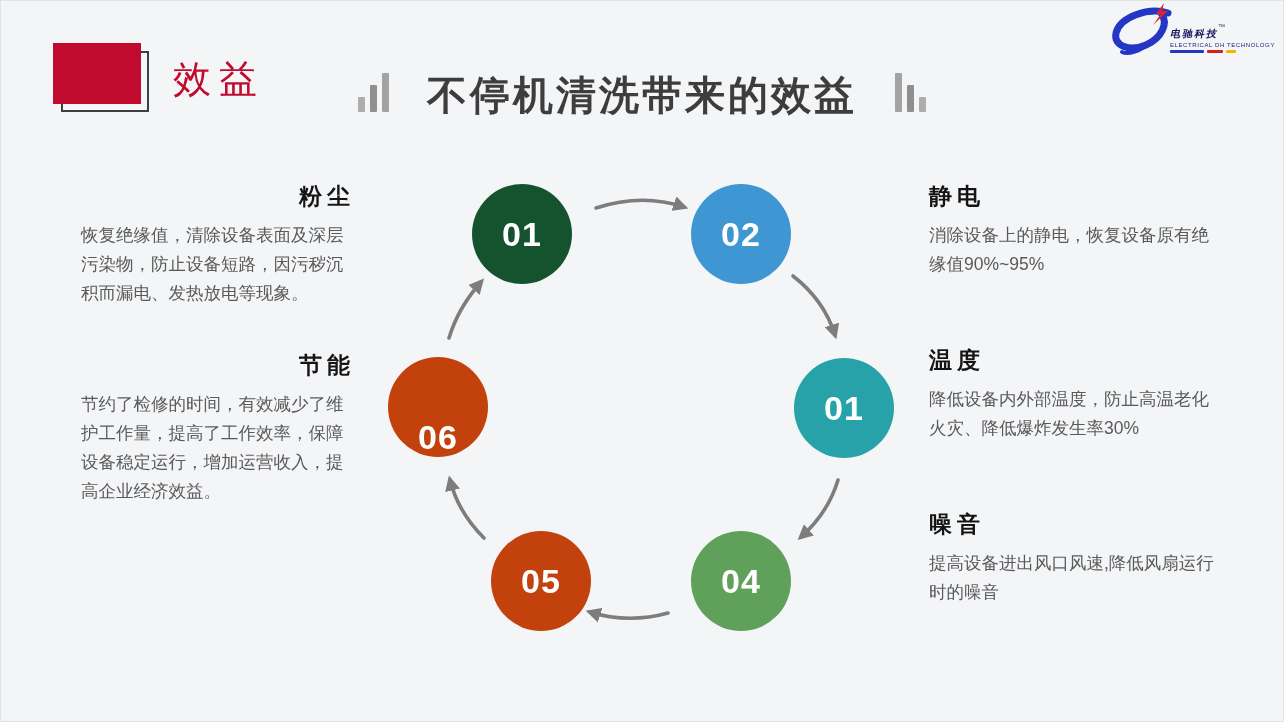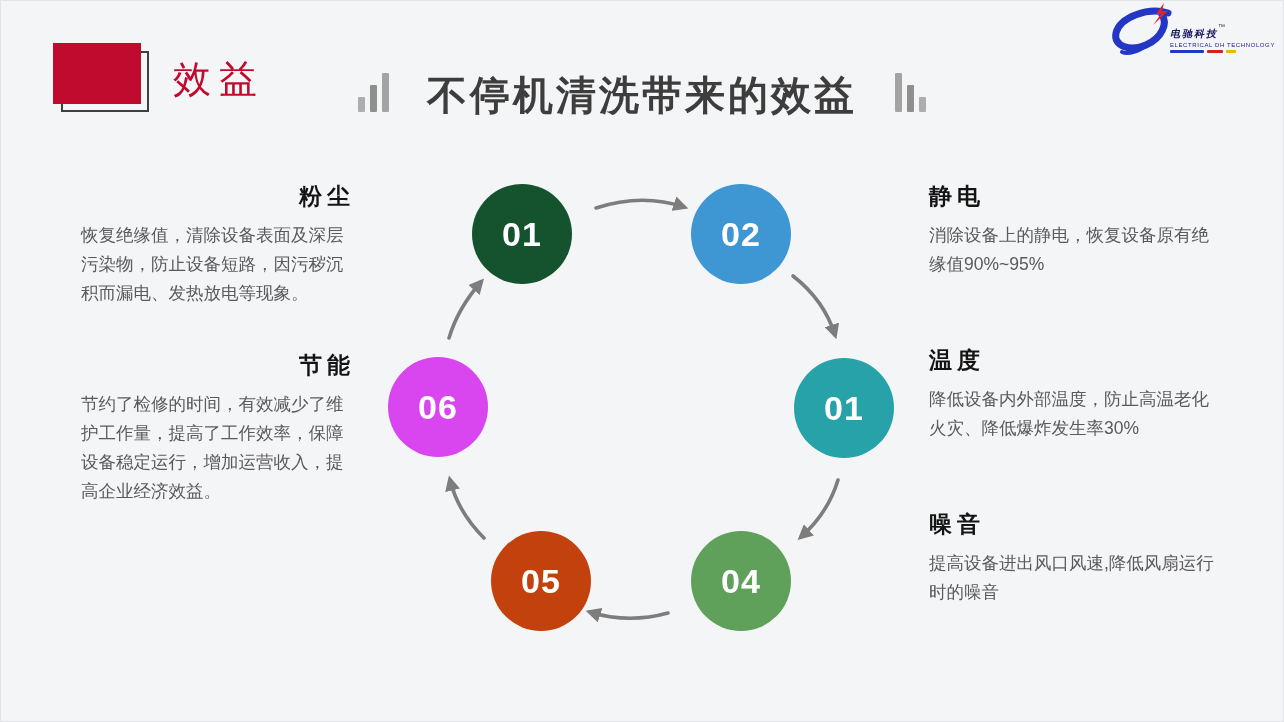--- a/index.html
+++ b/index.html
@@ -146,21 +146,21 @@
     </div>
   <div class="circle" style="left: 793px; top: 357px; background: rgb(39, 162, 168);">
       <span>01</span>
     </div>
   <div class="circle" style="left: 690px; top: 530px; background: rgb(95, 160, 90);">
       <span>04</span>
     </div>
   <div class="circle" style="left: 490px; top: 530px; background: #c2410c;">
       <span>05</span>
     </div>
-  <div class="circle" style="left: 387px; top: 356px; background: #d946ef;">
+  <div class="circle" style="left: 387px; top: 356px; background: #c2410c; align-items: flex-end;">
       <span>06</span>
     </div>
 
   <div class="block block-left" style="top:349px">
     <div class="block-title">节能</div>
     <div class="block-desc">节约了检修的时间，有效减少了维护工作量，提高了工作效率，保障设备稳定运行，增加运营收入，提高企业经济效益。</div>
   </div>
   <div class="block block-left" style="top:180px">
     <div class="block-title">粉尘</div>
     <div class="block-desc">恢复绝缘值，清除设备表面及深层污染物，防止设备短路，因污秽沉积而漏电、发热放电等现象。</div>

